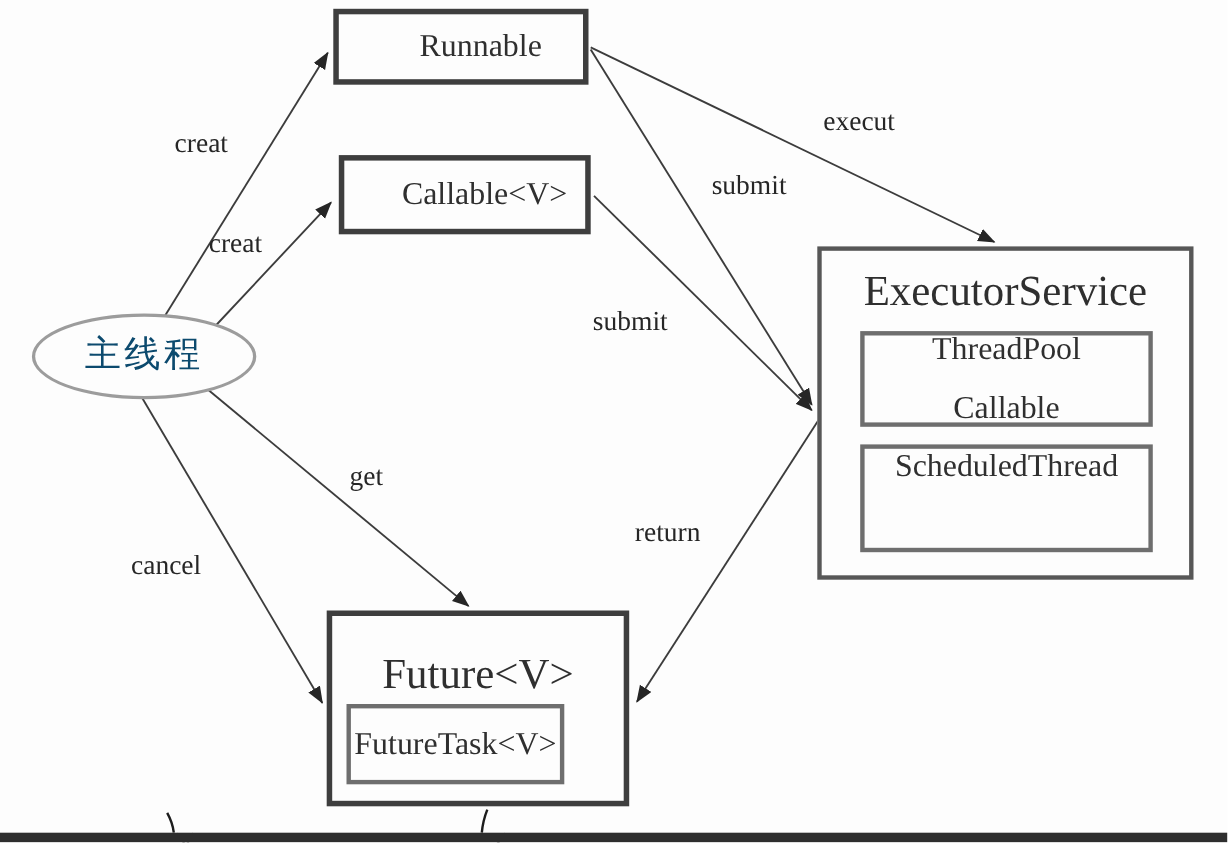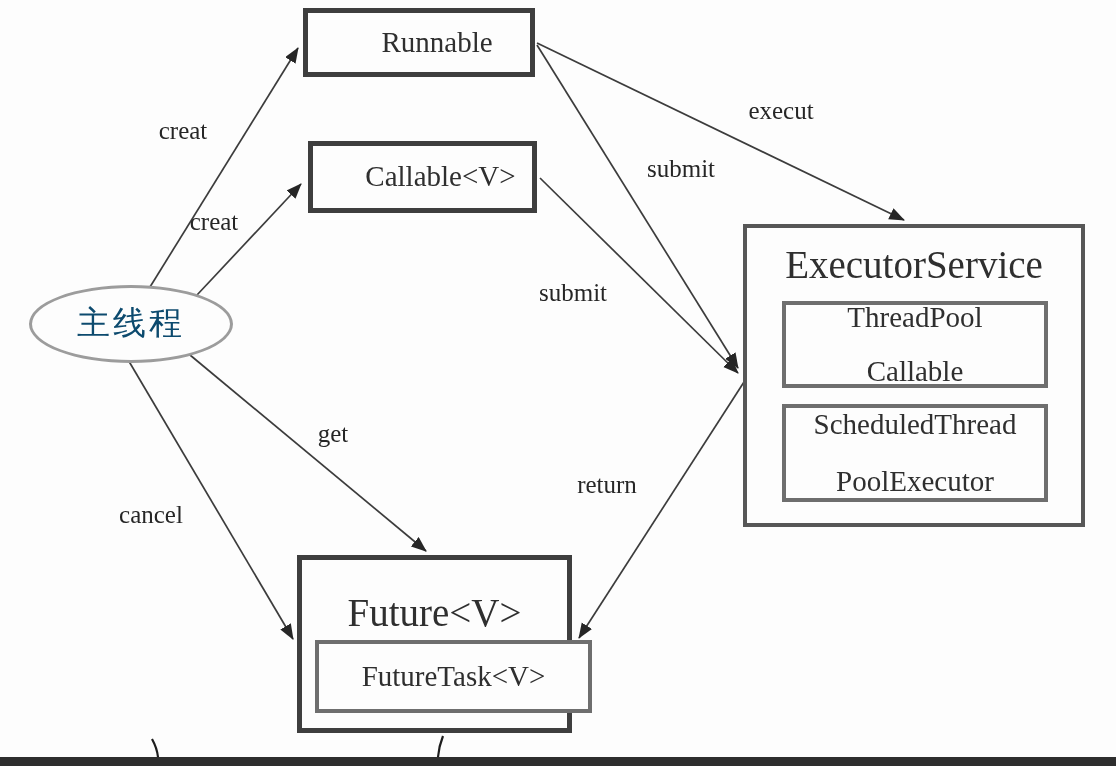--- a/index.html
+++ b/index.html
@@ -96,28 +96,27 @@
     <div class="container-title" style="top:14px;">ExecutorService</div>
   </div>
 
   <div class="node box-inner two-line" style="left:782px;top:301px;width:266px;height:87px;gap:21px;">
     <span class="node-label">ThreadPool</span>
     <span class="node-label">Callable</span>
   </div>
 
   <div class="node box-inner two-line" style="left:782px;top:404px;width:266px;height:98px;justify-content:space-between;">
     <span class="node-label">ScheduledThread</span>
-    <span class="node-label">PoolExecutor</span>
   </div>
 
   <div class="node box-strong" style="left:297px;top:555px;width:275px;height:178px;align-items:flex-start;">
     <div class="container-title" style="top:30px;">Future&lt;V&gt;</div>
   </div>
 
-  <div class="node box-inner" style="left:315px;top:640px;width:277px;height:73px;">
+  <div class="node box-inner" style="left:315px;top:640px;width:198px;height:73px;">
     <span class="node-label">FutureTask&lt;V&gt;</span>
   </div>
 
   <div class="edge-label" style="left:183px;top:131px;">creat</div>
   <div class="edge-label" style="left:214px;top:222px;">creat</div>
   <div class="edge-label" style="left:781px;top:111px;">execut</div>
   <div class="edge-label" style="left:681px;top:169px;">submit</div>
   <div class="edge-label" style="left:573px;top:293px;">submit</div>
   <div class="edge-label" style="left:333px;top:434px;">get</div>
   <div class="edge-label" style="left:151px;top:515px;">cancel</div>

